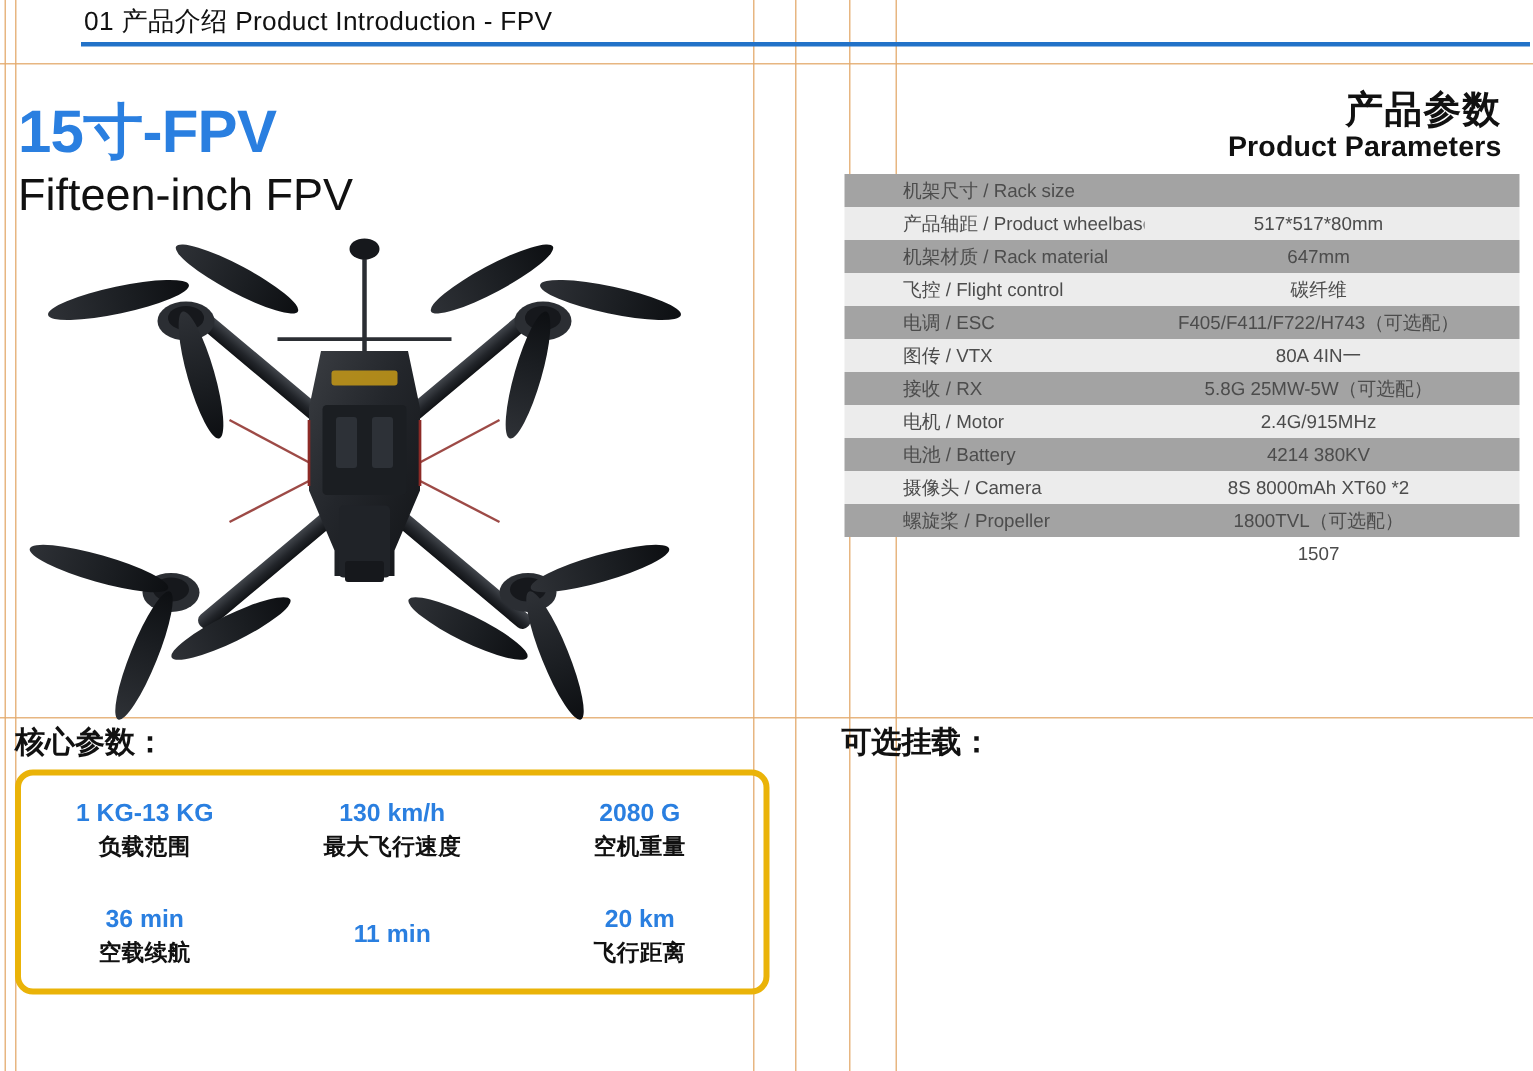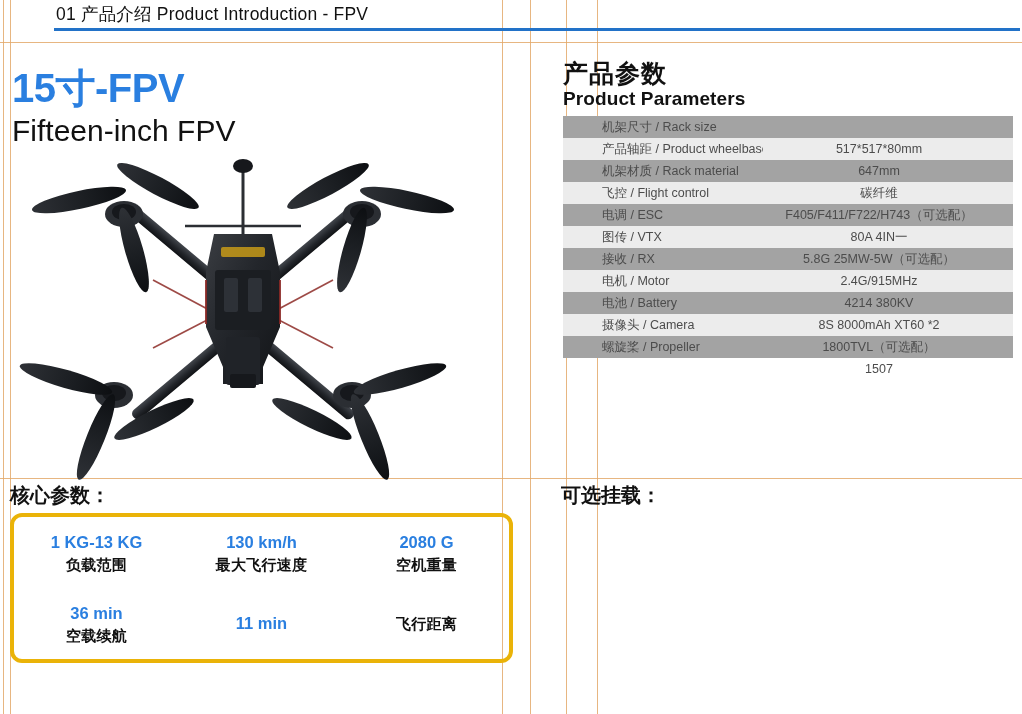--- a/index.html
+++ b/index.html
@@ -45,22 +45,22 @@
   }
 
   
   .drone-wrap {
     position: absolute; left: 18px; top: 152px; width: 450px; height: 330px;
   }
   .drone-wrap svg { display: block; width: 100%; height: 100%; }
 
   
   .param-head {
-    position: absolute; left: 563px; top: 58px; width: 450px;
-    text-align: left;
+    position: absolute; left: 551px; top: 58px; width: 450px;
+    text-align: right;
   }
   .param-head .cn {
     font-size: 25px; font-weight: 700; color: #111;
     letter-spacing: 1px; line-height: 31px;
   }
   .param-head .en {
     font-size: 19px; font-weight: 600; color: #111;
     line-height: 19px; letter-spacing: .1px;
   }
 
@@ -294,18 +294,19 @@
           <div class="clab">空机重量</div>
         </div>
         <div class="core-cell">
           <div class="cval">36 min</div>
           <div class="clab">空载续航</div>
         </div>
         <div class="core-cell">
           <div class="cval">11 min</div>
         </div>
         <div class="core-cell">
+          <div class="cval">20 km</div>
           <div class="clab">飞行距离</div>
         </div>
       </div>
   </div>
 
 </div>
 
 </body></html>

